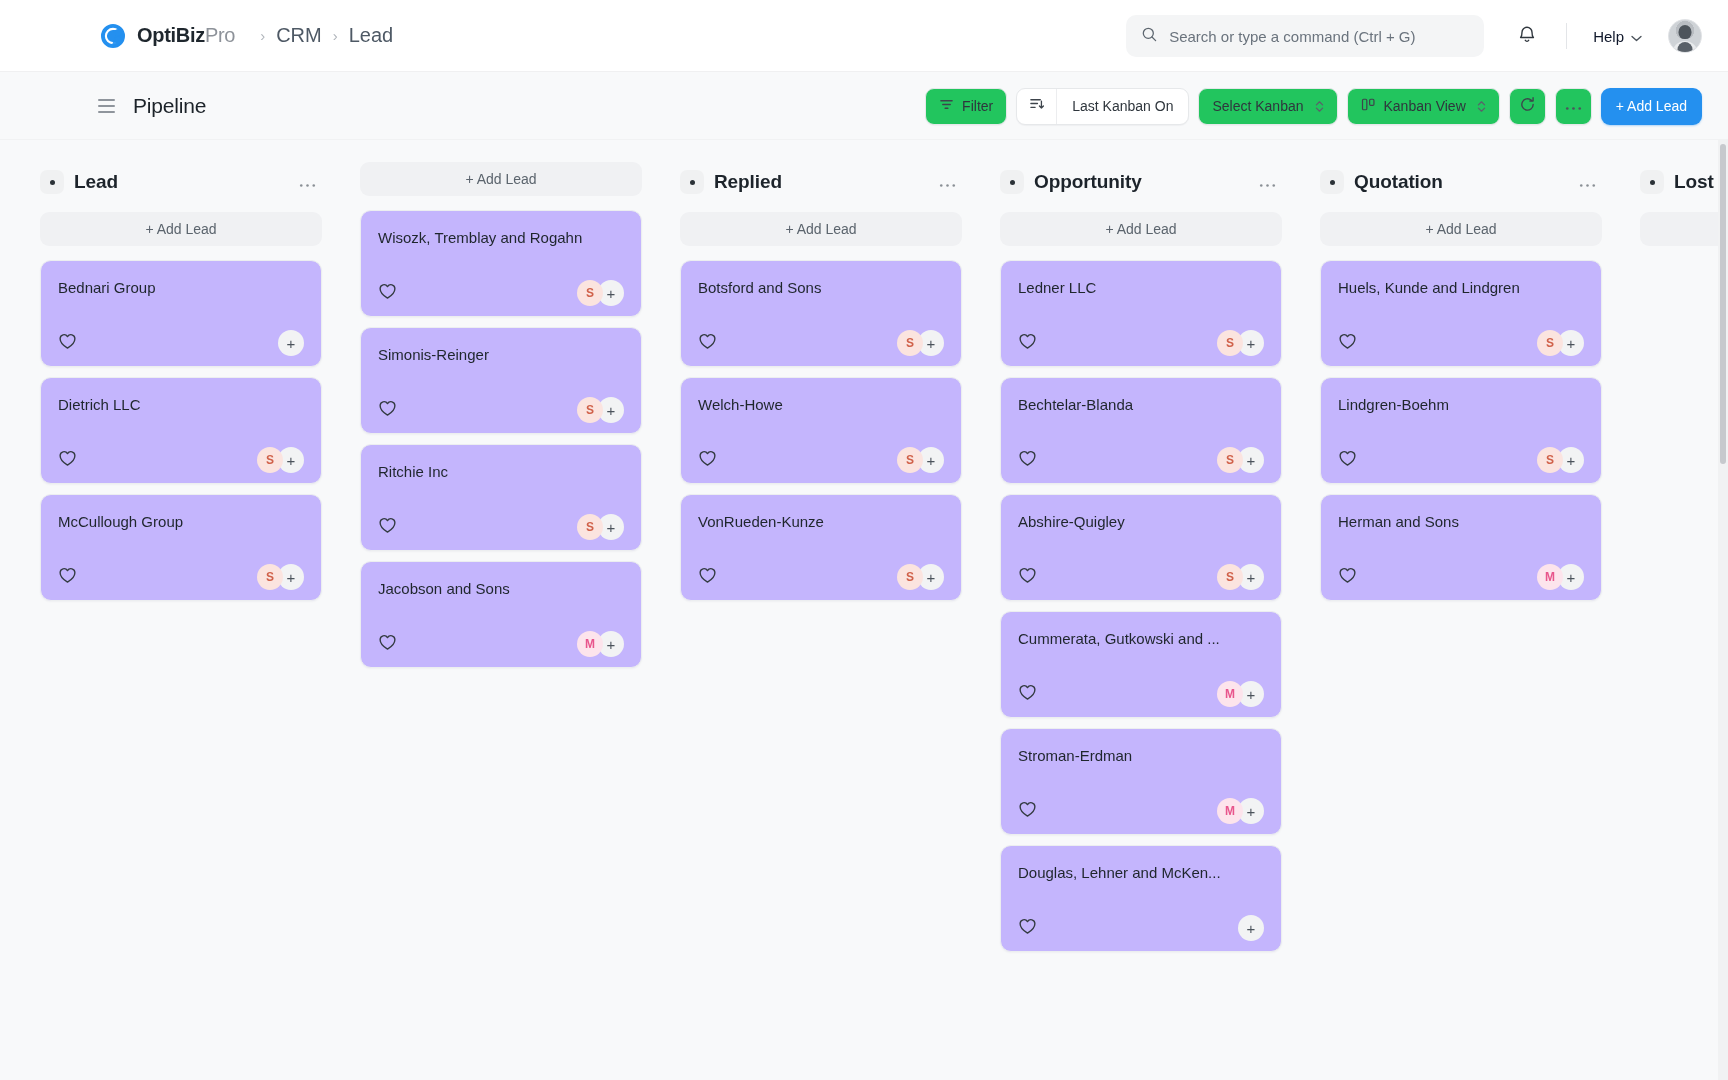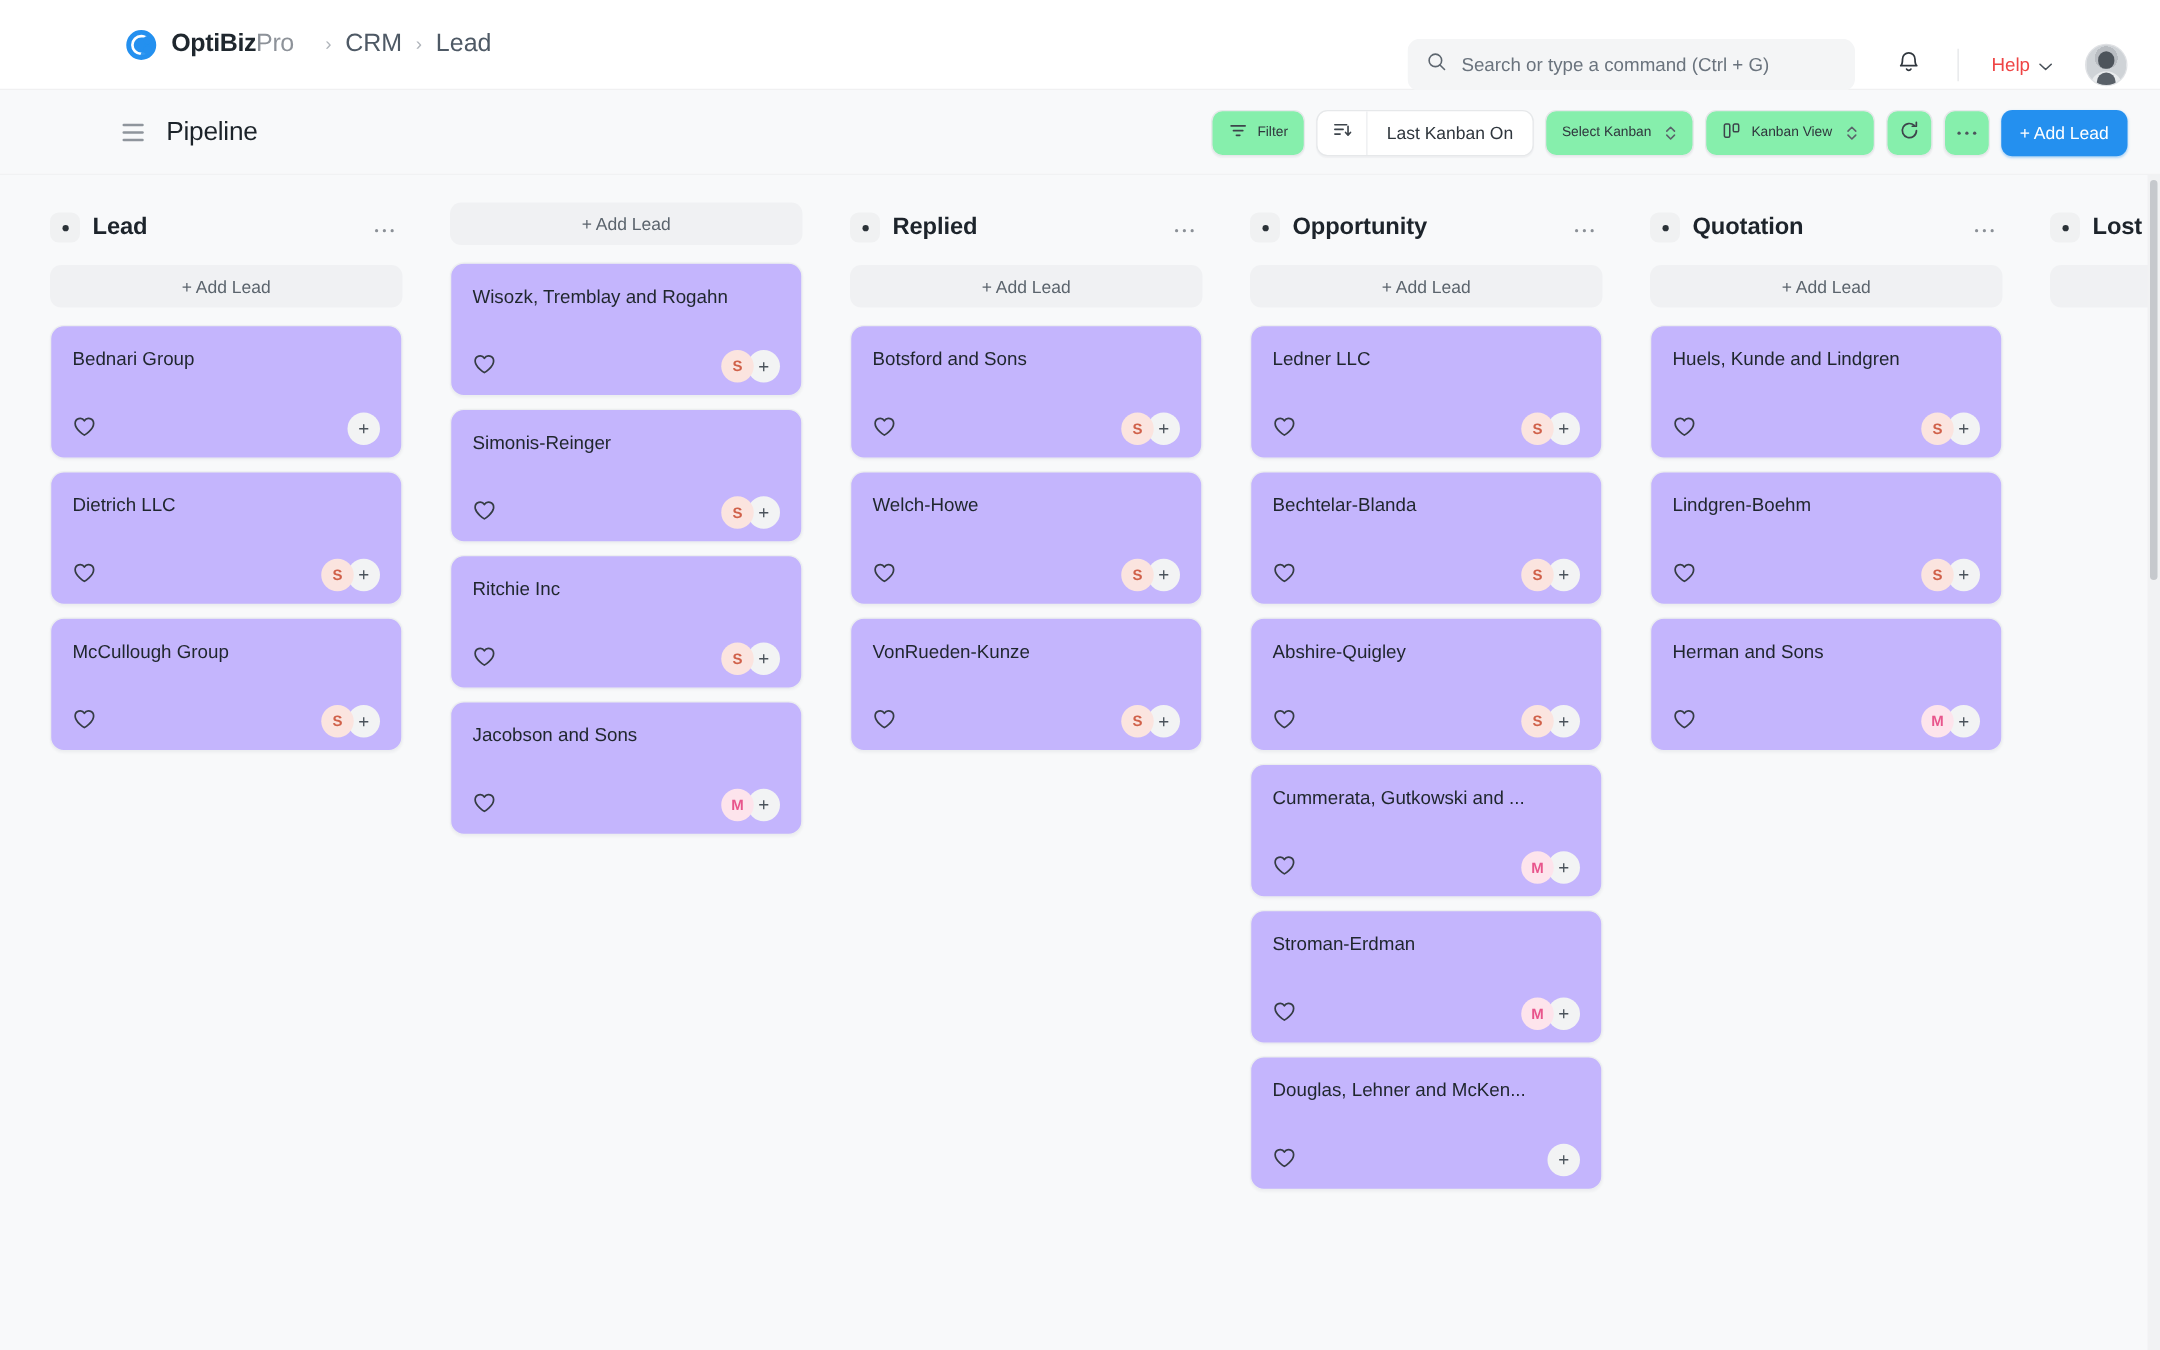--- a/index.html
+++ b/index.html
@@ -23,21 +23,21 @@
   }
   .brand { display: flex; align-items: center; gap: 9px; }
   .brand-logo { width: 30px; height: 30px; display: block; }
   .brand-name { font-size: 20px; font-weight: 700; color: #1f272e; letter-spacing: -0.3px; }
   .brand-name .light { font-weight: 400; color: #8d9299; }
   .crumb-sep { color: #b0b5bb; font-size: 15px; margin: 0 11px; line-height: 1; }
   .crumb { font-size: 20px; color: #4e5965; }
   .breadcrumb { display: flex; align-items: center; margin-left: 14px; }
 
   .nav-right {
-    position: absolute; right: 26px; top: 16px; height: 72px;
+    position: absolute; right: 26px; top: 0; height: 72px;
     display: flex; align-items: center; gap: 0;
   }
   .search-box {
     width: 358px; height: 42px;
     background: #f4f5f6; border-radius: 10px;
     display: flex; align-items: center; gap: 11px;
     padding: 0 14px; border: 1px solid transparent;
   }
   .search-box input {
     border: none; outline: none; background: transparent;
@@ -46,21 +46,21 @@
   }
   .search-box input::placeholder { color: #6a737d; }
   .bell-btn {
     width: 42px; height: 42px; margin-left: 22px;
     display: flex; align-items: center; justify-content: center;
     border-radius: 8px; background: transparent;
   }
   .nav-divider { width: 1px; height: 26px; background: #e3e5e8; margin: 0 18px; }
   .help-btn {
     display: flex; align-items: center; gap: 7px;
-    font-size: 15px; color: #ef4444; padding: 6px 8px; border-radius: 8px;
+    font-size: 15px; color: #0f172a; padding: 6px 8px; border-radius: 8px;
   }
   .avatar {
     width: 34px; height: 34px; border-radius: 50%; margin-left: 18px;
     background: radial-gradient(circle at 50% 32%, #b9bdc2 0 34%, #cfd3d7 34% 100%);
     overflow: hidden; position: relative; border: 1px solid #e0e2e5;
   }
   .avatar .head {
     position: absolute; left: 50%; top: 15%; transform: translateX(-50%);
     width: 13px; height: 14px; border-radius: 50% 50% 45% 45%; background: #4d545b;
   }
@@ -85,23 +85,23 @@
   .menu-icon { display: flex; flex-direction: column; gap: 4px; margin-right: 18px; }
   .menu-icon span { display: block; width: 17px; height: 2px; background: #8f959c; border-radius: 1px; }
   .page-title { font-size: 21px; font-weight: 400; color: #1c2329; letter-spacing: -0.2px; }
 
   .toolbar-right {
     position: absolute; right: 26px; top: 0; height: 68px;
     display: flex; align-items: center; gap: 9px;
   }
   .tb-btn {
     height: 37px; border-radius: 9px;
-    background: #86efac; border: 1px solid #e6e8ea;
+    background: #22c55e; border: 1px solid #e6e8ea;
     display: flex; align-items: center; gap: 8px;
-    padding: 0 13px; font-size: 11px; color: #2f363d;
+    padding: 0 13px; font-size: 14px; color: #2f363d;
     box-shadow: 0 1px 1px rgba(17,24,39,0.04);
     white-space: nowrap;
   }
   .tb-btn.icon-only { padding: 0; width: 37px; justify-content: center; }
   .sort-group {
     height: 37px; display: flex; align-items: stretch;
     background: #ffffff; border: 1px solid #e6e8ea; border-radius: 9px;
     box-shadow: 0 1px 1px rgba(17,24,39,0.04); overflow: hidden;
   }
   .sort-group .sort-icon-cell {

